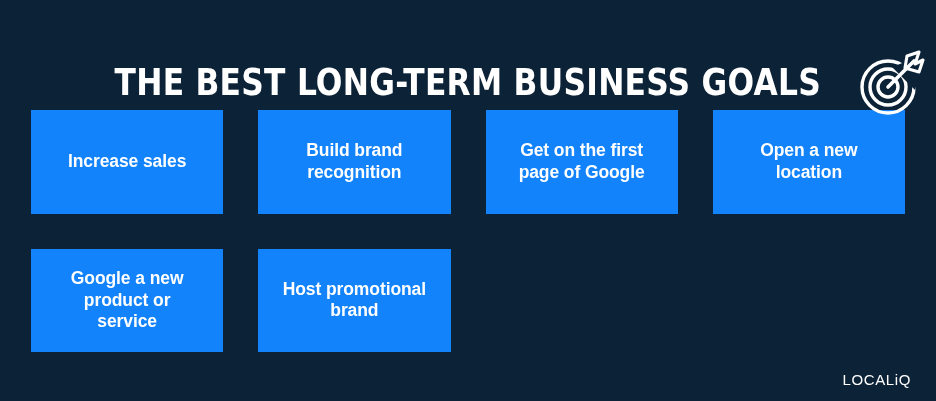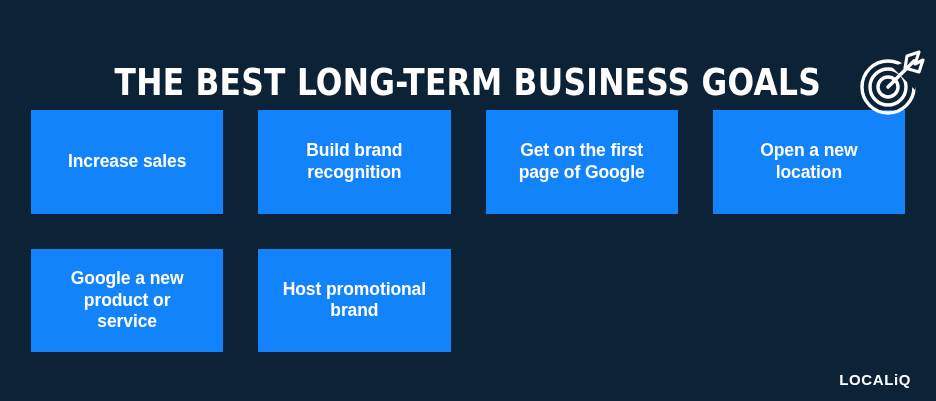--- a/index.html
+++ b/index.html
@@ -91,21 +91,21 @@
     white-space: pre-line;
   }
 
   
   #brand-logo {
     position: absolute;
     right: 25px;
     bottom: 14px;
     color: #ffffff;
     font-size: 15px;
-    font-weight: 700;
+    font-weight: 400;
     letter-spacing: 0.6px;
     line-height: 1;
   }
 </style>
 </head>
 <body>
 
 <div id="infographic">
 
   <div id="title-bar">

